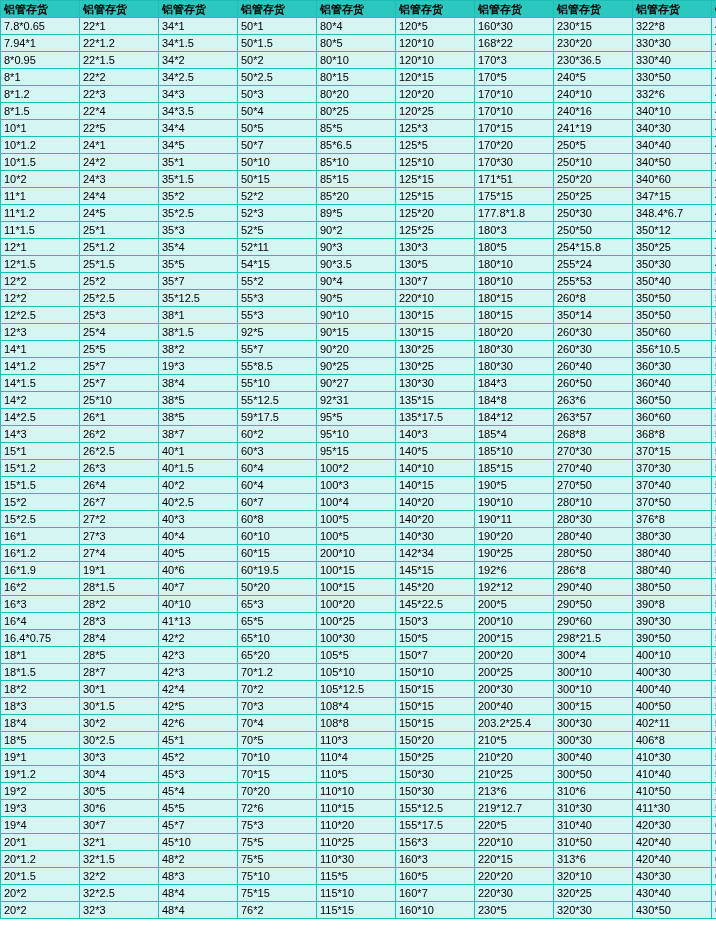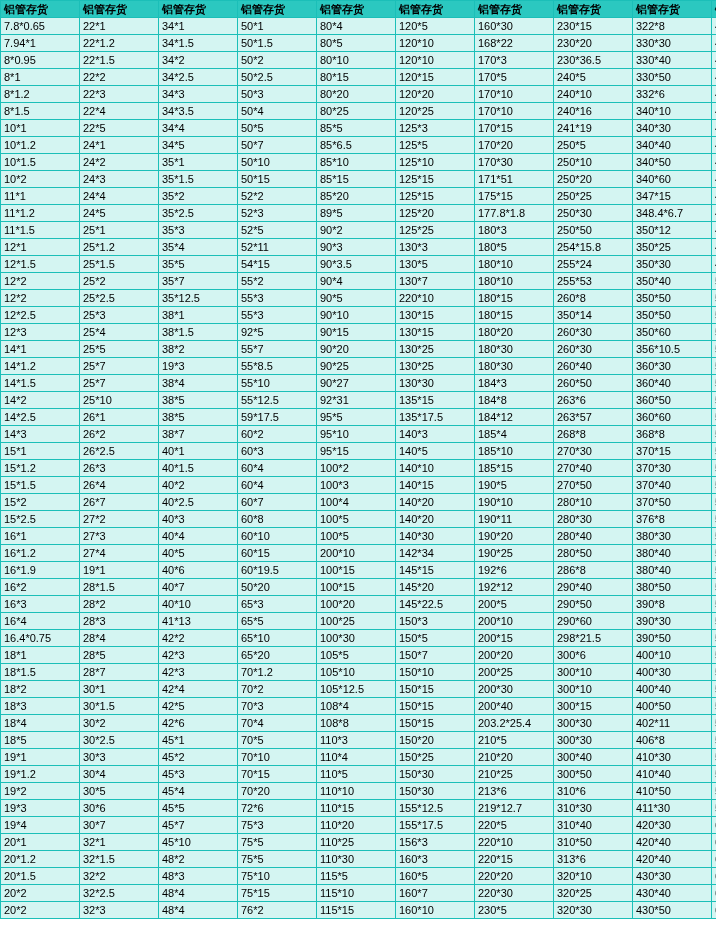--- a/index.html
+++ b/index.html
@@ -522,21 +522,21 @@
         <td>570*27</td>
       </tr>
       <tr>
         <td>18*1</td>
         <td>28*5</td>
         <td>42*3</td>
         <td>65*20</td>
         <td>105*5</td>
         <td>150*7</td>
         <td>200*20</td>
-        <td>300*6</td>
+        <td>300*4</td>
         <td>400*10</td>
         <td>570*30</td>
       </tr>
       <tr>
         <td>18*1.5</td>
         <td>28*7</td>
         <td>42*3</td>
         <td>70*1.2</td>
         <td>105*10</td>
         <td>150*10</td>

